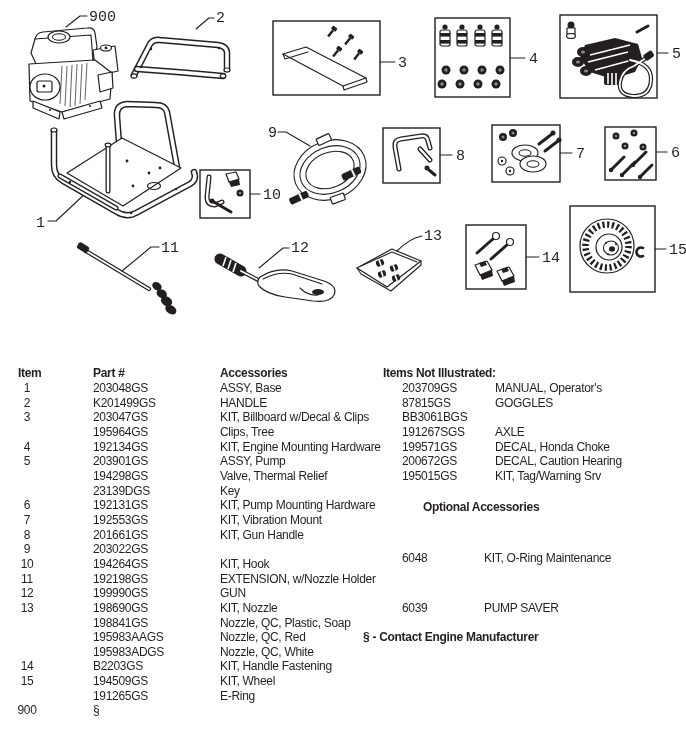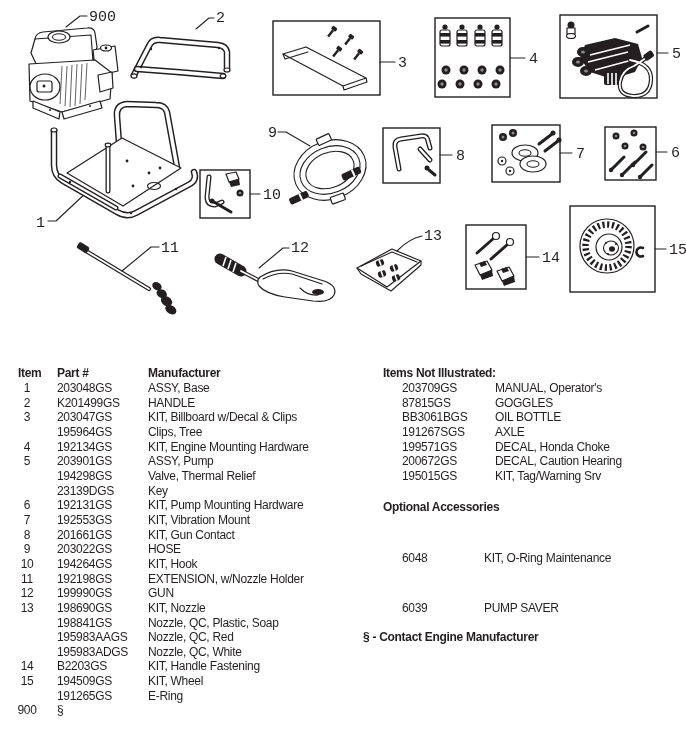--- a/index.html
+++ b/index.html
@@ -23,30 +23,30 @@
   .t4{stroke:#231f20;stroke-width:4.2;fill:none;stroke-linecap:round;stroke-linejoin:round}
   .t4w{stroke:#ffffff;stroke-width:1.8;fill:none;stroke-linecap:round;stroke-linejoin:round}
   .k{stroke:#231f20;stroke-width:3;fill:none;stroke-linecap:round}
   .er{stroke:#231f20;stroke-width:2.6;fill:none;stroke-linecap:round}
   .wt{stroke:#ffffff;stroke-width:1.6;fill:none}
 
   
   .tblock{position:absolute;font-size:12px;letter-spacing:-0.3px;line-height:14.65px;white-space:nowrap;}
   .bold{font-weight:bold;}
   .left-table{left:14px;top:366px;width:346px;}
-  .prow{display:grid;grid-template-columns:26px 108px auto;}
+  .prow{display:grid;grid-template-columns:26px 108px auto;gap:36px;}
   .prow .c-part{padding-left:17px;}
   .prow .c-item{text-align:center;}
   .hdr-row{line-height:15px;}
   .hdr-row .c-item{text-align:left;padding-left:4px;}
   .right-col{left:363px;top:366px;width:320px;}
   .ni-title,.oa-title{line-height:15px;padding-left:20px;}
   .nrow{display:grid;grid-template-columns:93px auto;padding-left:39px;}
   .orow{display:grid;grid-template-columns:82px auto;padding-left:39px;margin-top:36px;}
-  .oa-title{margin-top:16px;}
+  .oa-title{margin-top:16px;margin-left:40px;}
   .footnote{margin-top:14px;font-weight:bold;}
 </style>
 </head>
 <body>
 
 <svg class="diagram-svg" width="686" height="356" viewBox="0 0 686 356">
 
   <g>
     <path class="ln" d="M66,27 L80,16 L87,16"></path>
     <text x="89" y="21">900</text>
@@ -384,21 +384,21 @@
     <path class="er" d="M643,248 A4.5,4.5 0 1 0 643,256"></path>
     <path class="ln" d="M655,249 L666,249"></path>
     <text x="669" y="254">15</text>
   </g>
 </svg>
 
 <div class="tblock left-table">
   <div class="prow hdr-row bold">
     <span class="c-item">Item</span>
     <span class="c-part">Part #</span>
-    <span class="c-desc">Manufacturer</span>
+    <span class="c-desc">Accessories</span>
   </div>
   <div>
 
       <div class="prow">
         <span class="c-item">1</span>
         <span class="c-part">203048GS</span>
         <span class="c-desc">ASSY, Base</span>
       </div>
 
       <div class="prow">
@@ -451,27 +451,26 @@
 
       <div class="prow">
         <span class="c-item">7</span>
         <span class="c-part">192553GS</span>
         <span class="c-desc">KIT, Vibration Mount</span>
       </div>
 
       <div class="prow">
         <span class="c-item">8</span>
         <span class="c-part">201661GS</span>
-        <span class="c-desc">KIT, Gun Contact</span>
+        <span class="c-desc">KIT, Gun Handle</span>
       </div>
 
       <div class="prow">
         <span class="c-item">9</span>
         <span class="c-part">203022GS</span>
-        <span class="c-desc">HOSE</span>
       </div>
 
       <div class="prow">
         <span class="c-item">10</span>
         <span class="c-part">194264GS</span>
         <span class="c-desc">KIT, Hook</span>
       </div>
 
       <div class="prow">
         <span class="c-item">11</span>
@@ -544,21 +543,20 @@
         <span>MANUAL, Operator's</span>
       </div>
 
       <div class="nrow">
         <span>87815GS</span>
         <span>GOGGLES</span>
       </div>
 
       <div class="nrow">
         <span>BB3061BGS</span>
-        <span>OIL BOTTLE</span>
       </div>
 
       <div class="nrow">
         <span>191267SGS</span>
         <span>AXLE</span>
       </div>
 
       <div class="nrow">
         <span>199571GS</span>
         <span>DECAL, Honda Choke</span>

